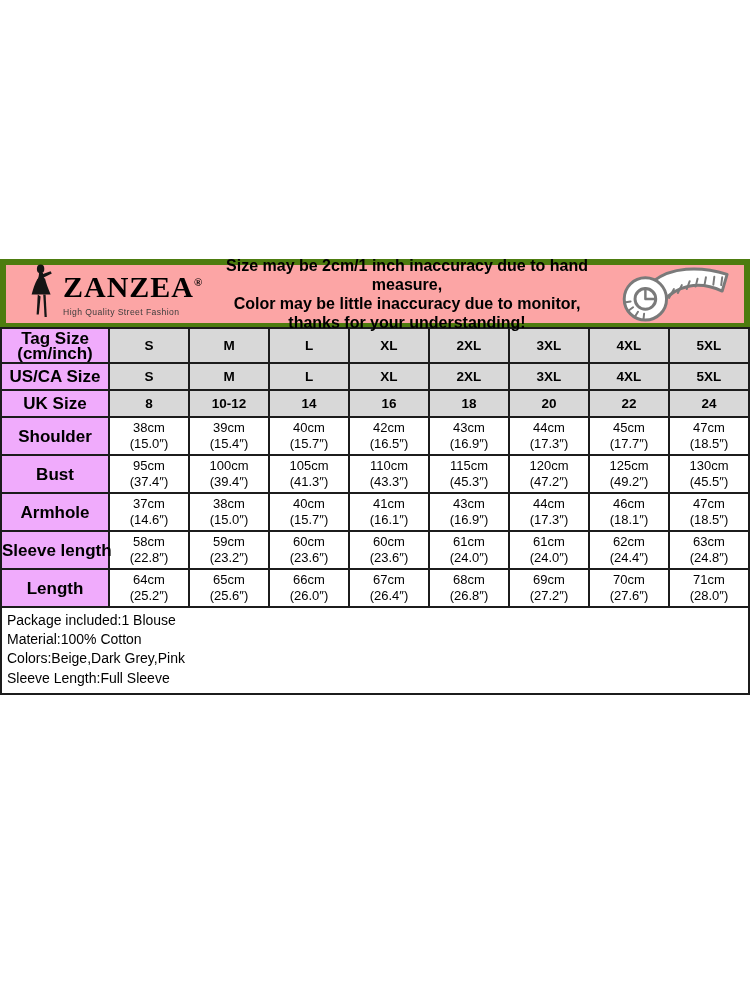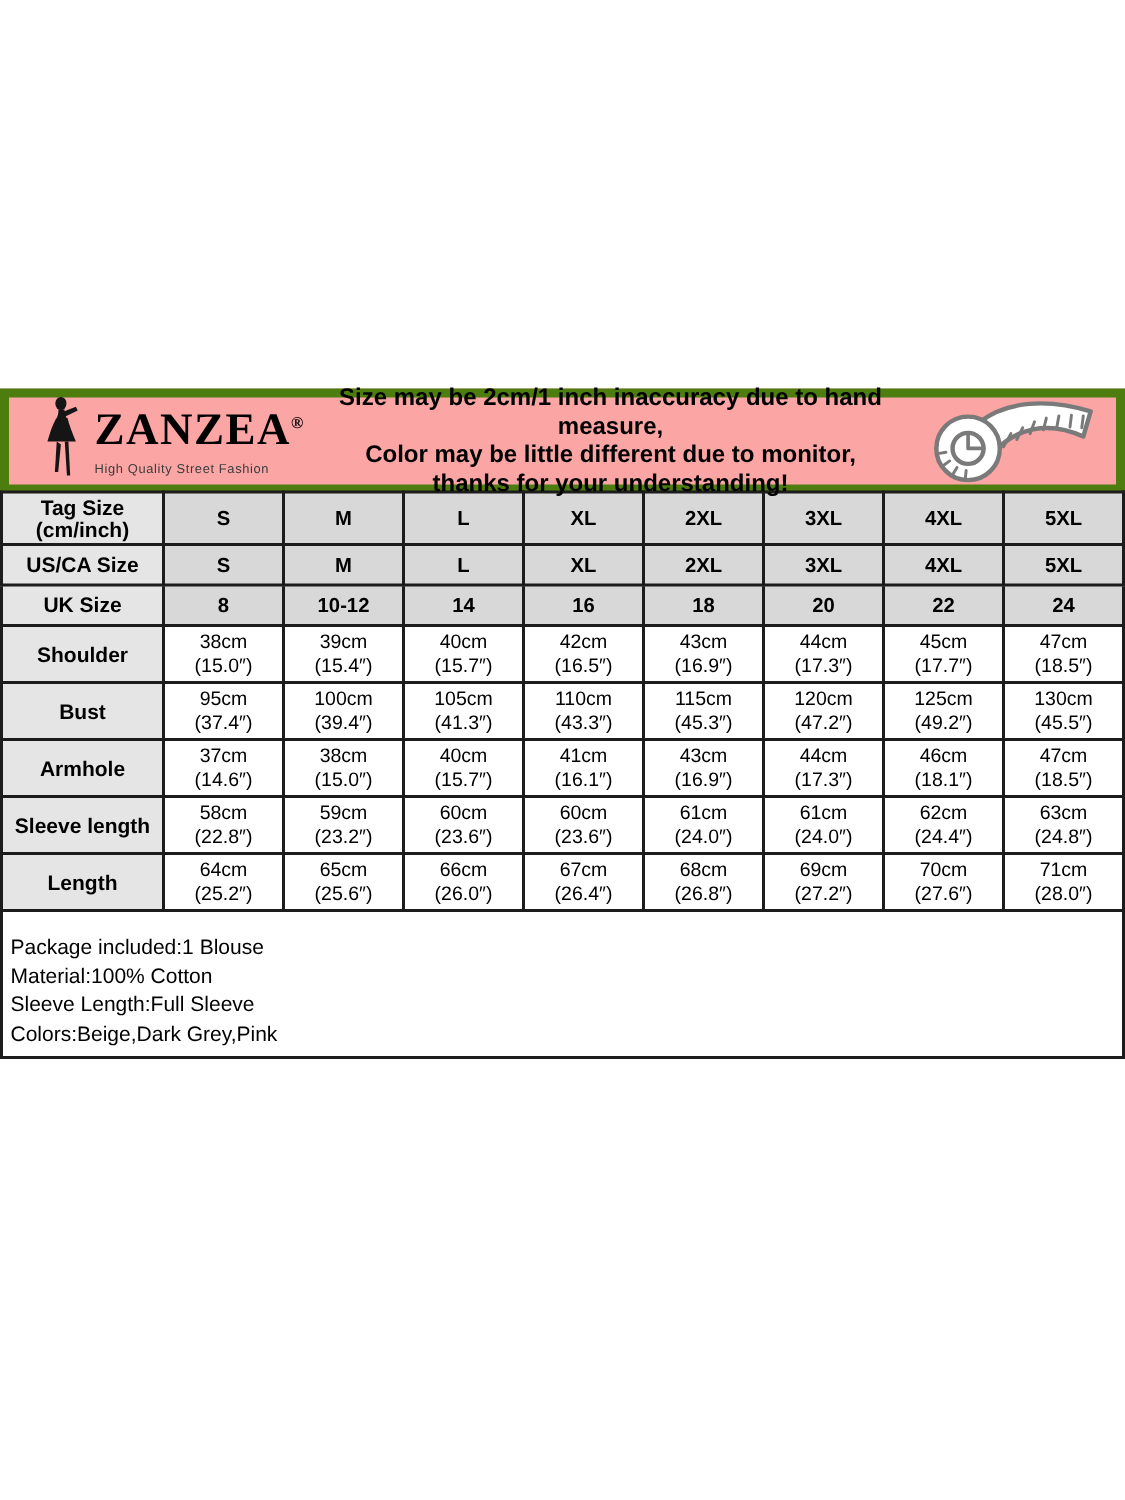--- a/index.html
+++ b/index.html
@@ -51,37 +51,37 @@
     margin-top: -2px;
   }
   .size-table th, .size-table td {
     border: 2px solid #1c1c1c;
     text-align: center;
     vertical-align: middle;
     padding: 0;
     white-space: nowrap;
   }
   .size-table th {
-    background: #e5e5e5;
+    background: #f0abfc;
     font-weight: bold;
-    font-size: 14px;
+    font-size: 17px;
     line-height: 15px;
     text-align: center;
   }
   tr.hdr td { background: #d8d8d8; font-weight: bold; font-size: 13.5px; height: 27px; }
   tr.hdr.tall td, tr.hdr.tall th { height: 35px; }
   tr.meas td { background: #fff; height: 38px; font-size: 13px; font-weight: normal; }
   tr.meas th { height: 38px; }
   .value-cm, .value-inch { line-height: 16px; }
 
   
   .info-box {
     border: 2px solid #1c1c1c;
     margin-top: -2px;
-    padding: 14px 6px 5px 5px;
+    padding: 3px 6px 5px 5px;
     font-size: 14px;
     line-height: 19.2px;
     background: #fff;
   }
 </style>
 </head>
 <body>
 
 <div class="content">
 
@@ -99,21 +99,21 @@
           </g>
         </svg>
       </span>
       <div class="brand-wrap">
         <div class="brand"><span>ZANZEA</span><sup>®</sup></div>
         <div class="tagline">High Quality Street Fashion</div>
       </div>
     </div>
     <div class="disclaimer">
       <div>Size may be 2cm/1 inch inaccuracy due to hand measure,</div>
-      <div>Color may be little different due to monitor,</div>
+      <div>Color may be little inaccuracy due to monitor,</div>
       <div>thanks for your understanding!</div>
     </div>
     <div class="tape-wrap">
       <svg width="128" height="62" viewBox="0 0 130 62" aria-hidden="true">
         <g fill="none" stroke="#7a7a7a" stroke-width="3" stroke-linejoin="round" stroke-linecap="round">
           <path d="M48 18 C66 4 94 2 123 11 L118 28 C94 17 72 22 56 40 Z" fill="#ffffff"></path>
           <line x1="64" y1="35" x2="69" y2="26" stroke-width="2"></line>
           <line x1="73" y1="30" x2="77" y2="22" stroke-width="2"></line>
           <line x1="82" y1="26" x2="85" y2="18" stroke-width="2"></line>
           <line x1="91" y1="23.5" x2="93" y2="15.5" stroke-width="2"></line>
@@ -352,17 +352,17 @@
             <div class="value-cm">71cm</div>
             <div class="value-inch">(28.0″)</div>
           </td>
         </tr>
       </tbody>
   </table>
 
   <div class="info-box">
     <div>Package included:1 Blouse</div>
     <div>Material:100% Cotton</div>
+    <div>Colors:Beige,Dark Grey,Pink</div>
     <div>Sleeve Length:Full Sleeve</div>
-    <div>Colors:Beige,Dark Grey,Pink</div>
   </div>
 
 </div>
 
 </body></html>

